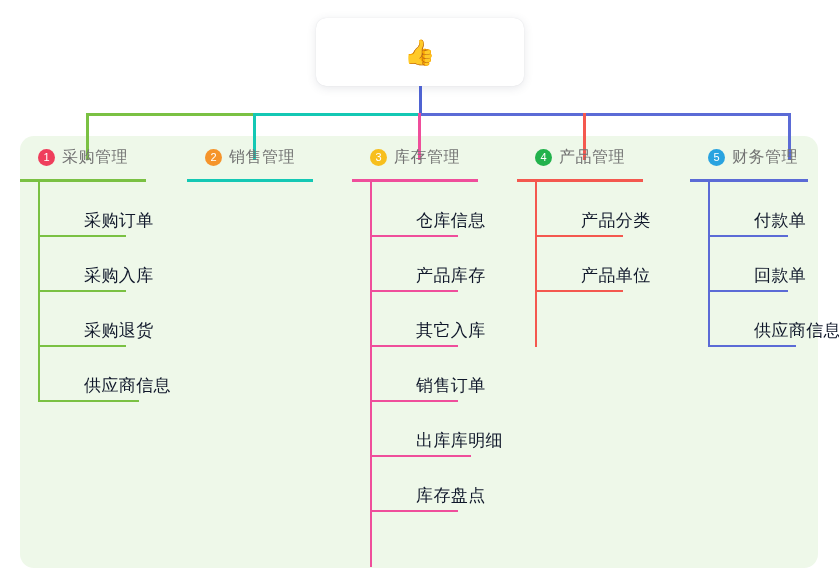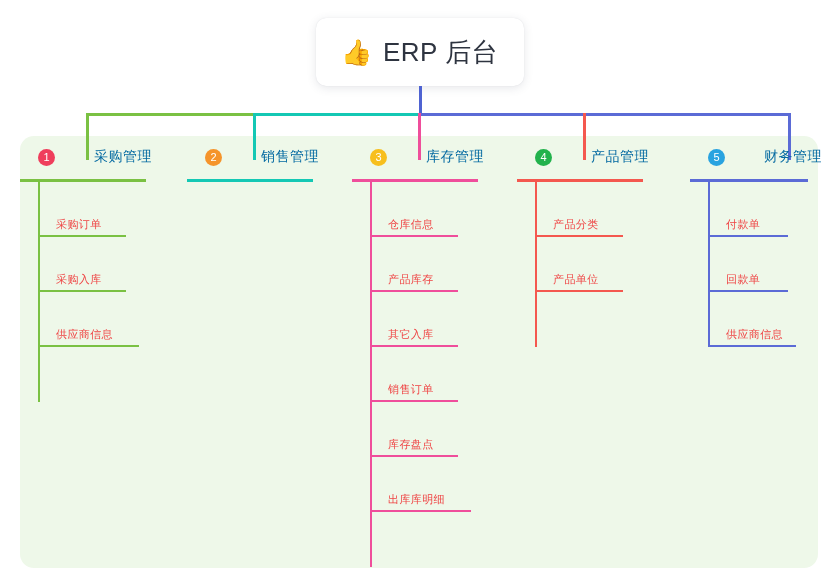--- a/index.html
+++ b/index.html
@@ -93,24 +93,23 @@
     height: 17px;
     border-radius: 50%;
     color: #ffffff;
     font-size: 11px;
     line-height: 17px;
     text-align: center;
     flex: 0 0 auto;
     font-weight: normal;
   }
   .col-title {
-    font-size: 14px;
-    color: #0369a1;
+    font-size: 16px;
+    color: #737373;
     letter-spacing: 0.5px;
-    margin-left: 32px;
   }
   .col-rule {
     height: 3px;
     margin-top: 10px;
   }
 
   
   .leaf-list { position: relative; margin-top: 0; }
   .leaf-spine {
     position: absolute;
@@ -121,40 +120,40 @@
   .leaf {
     position: relative;
     height: 55px;
     box-sizing: border-box;
     display: flex;
     align-items: flex-end;
     padding-left: 36px;
     padding-bottom: 5px;
   }
   .leaf-label {
-    font-size: 11px;
-    color: #ef4444;
+    font-size: 17px;
+    color: #0f172a;
     letter-spacing: 0.4px;
     white-space: nowrap;
+    margin-left: 28px;
   }
   .leaf-rule {
     position: absolute;
     left: 18px;
     bottom: 0;
     height: 2px;
   }
 </style>
 </head>
 <body>
 
 <div id="panel"></div>
 
 <div id="root-card">
   <span class="thumb">👍</span>
-  <span class="root-title">ERP 后台</span>
 </div>
 
 <div class="vline" id="stem-root"></div>
 <div class="hline" id="bus-green"></div>
 <div class="hline" id="bus-teal"></div>
 <div class="hline" id="bus-blue"></div>
 <div class="vline" id="drop-1"></div>
 <div class="vline" id="drop-2"></div>
 <div class="vline" id="drop-3"></div>
 <div class="vline" id="drop-4"></div>
@@ -171,20 +170,24 @@
         <div class="leaf-spine" style="background: rgb(122, 193, 67); height: 220px;"></div>
         <div class="leaf">
           <span class="leaf-label">采购订单</span>
           <div class="leaf-rule" style="width: 88px; background: rgb(122, 193, 67);"></div>
         </div>
         <div class="leaf">
           <span class="leaf-label">采购入库</span>
           <div class="leaf-rule" style="width: 88px; background: rgb(122, 193, 67);"></div>
         </div>
         <div class="leaf">
+          <span class="leaf-label">采购退货</span>
+          <div class="leaf-rule" style="width: 88px; background: rgb(122, 193, 67);"></div>
+        </div>
+        <div class="leaf">
           <span class="leaf-label">供应商信息</span>
           <div class="leaf-rule" style="width: 101px; background: rgb(122, 193, 67);"></div>
         </div>
       </div>
     </div>
     <div class="column" style="left: 187px;">
       <div class="col-head">
         <span class="badge" style="background: rgb(245, 148, 43);">2</span>
         <span class="col-title">销售管理</span>
       </div>
@@ -208,27 +211,27 @@
         </div>
         <div class="leaf">
           <span class="leaf-label">其它入库</span>
           <div class="leaf-rule" style="width: 88px; background: rgb(239, 78, 155);"></div>
         </div>
         <div class="leaf">
           <span class="leaf-label">销售订单</span>
           <div class="leaf-rule" style="width: 88px; background: rgb(239, 78, 155);"></div>
         </div>
         <div class="leaf">
-          <span class="leaf-label">库存盘点</span>
-          <div class="leaf-rule" style="width: 88px; background: rgb(239, 78, 155);"></div>
-        </div>
-        <div class="leaf">
           <span class="leaf-label">出库库明细</span>
           <div class="leaf-rule" style="width: 101px; background: rgb(239, 78, 155);"></div>
         </div>
+        <div class="leaf">
+          <span class="leaf-label">库存盘点</span>
+          <div class="leaf-rule" style="width: 88px; background: rgb(239, 78, 155);"></div>
+        </div>
       </div>
     </div>
     <div class="column" style="left: 517px;">
       <div class="col-head">
         <span class="badge" style="background: rgb(34, 178, 76);">4</span>
         <span class="col-title">产品管理</span>
       </div>
       <div class="col-rule" style="width: 126px; background: rgb(244, 88, 79);"></div>
       <div class="leaf-list">
         <div class="leaf-spine" style="background: rgb(244, 88, 79); height: 165px;"></div>

